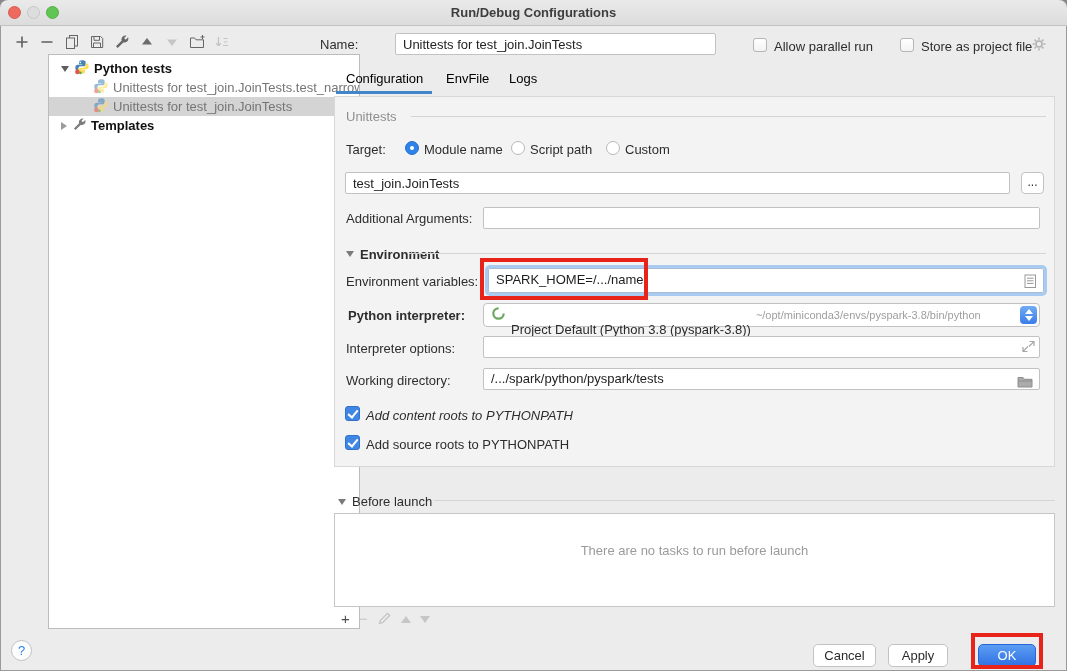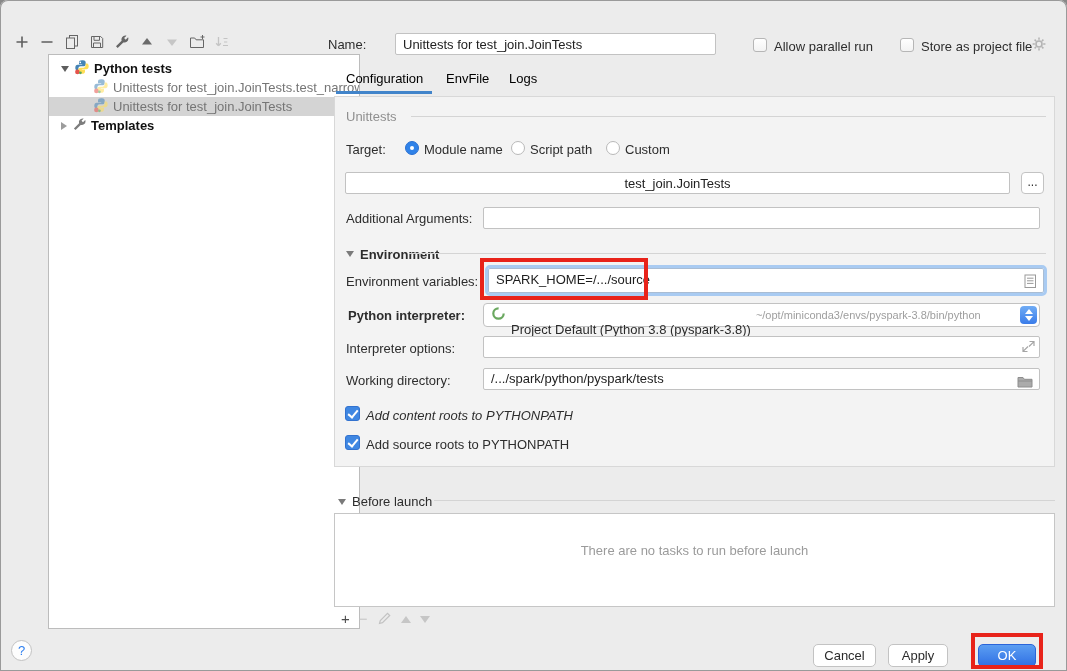--- a/index.html
+++ b/index.html
@@ -87,20 +87,26 @@
        box-sizing:border-box;text-align:center;line-height:21px;color:#2b2b2b;}
   .btn.primary{background:linear-gradient(#5b9ef2,#3070e4);border-color:#2a64d9;color:#fff;}
   .glyph-dark{color:#4c4c4c;font-size:15px;line-height:14px;}
   .glyph-dis{color:#c6c6c6;font-size:15px;line-height:14px;}
 </style>
 </head>
 <body>
 
 <div class="win">
 
+  <div class="titlebar">
+    <span class="tl red"></span>
+    <span class="tl gray"></span>
+    <span class="tl green"></span>
+    <div class="title">Run/Debug Configurations</div>
+  </div>
 
   <div class="ltb">
     <span class="ic">
       <svg width="16" height="16">
           <path d="M8 2.5v11M2.5 8h11" stroke="#5f5f5f" stroke-width="1.6" fill="none"></path>
         </svg></span>
     <span class="ic">
       <svg width="16" height="16">
           <path d="M2.5 8h11" stroke="#5f5f5f" stroke-width="1.6" fill="none"></path>
         </svg></span>
@@ -176,21 +182,21 @@
       <span class="tri-r"></span>
         <span class="gap"></span>
       <span class="ticon">
         <svg width="15" height="15">
             <path d="M10.6 1.4a3.7 3.7 0 0 0-3.5 4.9L1.9 11.5 3.5 13.1l5.2-5.2a3.7 3.7 0 0 0 4.8-3.5c0-.5-.1-.9-.3-1.3L11 5.3 9.5 3.8l2.2-2.2c-.35-.1-.7-.2-1.1-.2z" fill="#7d7d7d"></path>
           </svg></span>
       <span class="bold">Templates</span>
     </div>
   </div>
 
-  <span class="lbl" style="left:328px;top:37px;text-align:center;">Name:</span>
+  <span class="lbl" style="left:320px;top:37px;text-align:center;">Name:</span>
   <input class="field" style="left: 395px; top: 33px; width: 321px;" value="Unittests for test_join.JoinTests">
   <span class="cb" style="left:753px;top:38px;"></span>
   <span class="lbl" style="left:774px;top:39px;">Allow parallel run</span>
   <span class="cb" style="left:900px;top:38px;"></span>
   <span class="lbl" style="left:921px;top:39px;">Store as project file</span>
   <span class="abs" style="left:1031px;top:36px;">
     <svg width="16" height="16">
         <circle cx="8" cy="8" r="3" fill="none" stroke="#b3b3b3" stroke-width="1.6"></circle>
         <path d="M8 1.6v2.2M8 12.2v2.2M1.6 8h2.2M12.2 8h2.2M3.6 3.6l1.5 1.5M10.9 10.9l1.5 1.5M12.4 3.6l-1.5 1.5M5.1 10.9l-1.5 1.5" stroke="#b3b3b3" stroke-width="1.5" fill="none"></path>
       </svg></span>
@@ -206,33 +212,33 @@
   <div class="hline" style="left:411px;top:116px;width:635px;"></div>
 
   <span class="lbl" style="left:346px;top:142px;">Target:</span>
   <span class="radio on" style="left:405px;top:141px;"></span>
   <span class="lbl" style="left:424px;top:142px;">Module name</span>
   <span class="radio" style="left:511px;top:141px;"></span>
   <span class="lbl" style="left:530px;top:142px;">Script path</span>
   <span class="radio" style="left:606px;top:141px;"></span>
   <span class="lbl" style="left:625px;top:142px;">Custom</span>
 
-  <input class="field" style="left: 345px; top: 172px; width: 665px; text-align: center;" value="test_join.JoinTests">
+  <input class="field" style="left: 345px; top: 172px; width: 665px;" value="test_join.JoinTests">
   <div class="btn" style="left:1021px;top:172px;width:23px;height:22px;line-height:18px;font-size:12px;border-radius:4px;">...</div>
 
   <span class="lbl" style="left:346px;top:211px;">Additional Arguments:</span>
   <input class="field" style="left: 483px; top: 207px; width: 557px;" value="">
 
   <span class="abs" style="left:346px;top:251px;width:0;height:0;border-left:4.5px solid transparent;border-right:4.5px solid transparent;border-top:6px solid #7a7a7a;"></span>
   <span class="lbl" style="left:360px;top:247px;font-weight:bold;">Environment</span>
   <div class="hline" style="left:409px;top:253px;width:637px;"></div>
 
   <span class="lbl" style="left:346px;top:274px;">Environment variables:</span>
   <div class="ring">
-    <span>SPARK_HOME=/.../source</span>
+    <span>SPARK_HOME=/.../name</span>
     <span class="abs" style="right:7px;top:5px;">
       <svg width="13" height="15">
           <rect x="1" y="1" width="10.5" height="12.5" fill="#fff" stroke="#999"></rect>
           <path d="M3 4.2h6.5M3 6.8h6.5M3 9.4h6.5" stroke="#999" fill="none"></path>
         </svg></span>
   </div>
   <div class="annot" style="left:480px;top:258px;width:168px;height:42px;"></div>
 
   <span class="lbl" style="left:348px;top:308px;font-weight:bold;">Python interpreter:</span>
   <div class="combo">

